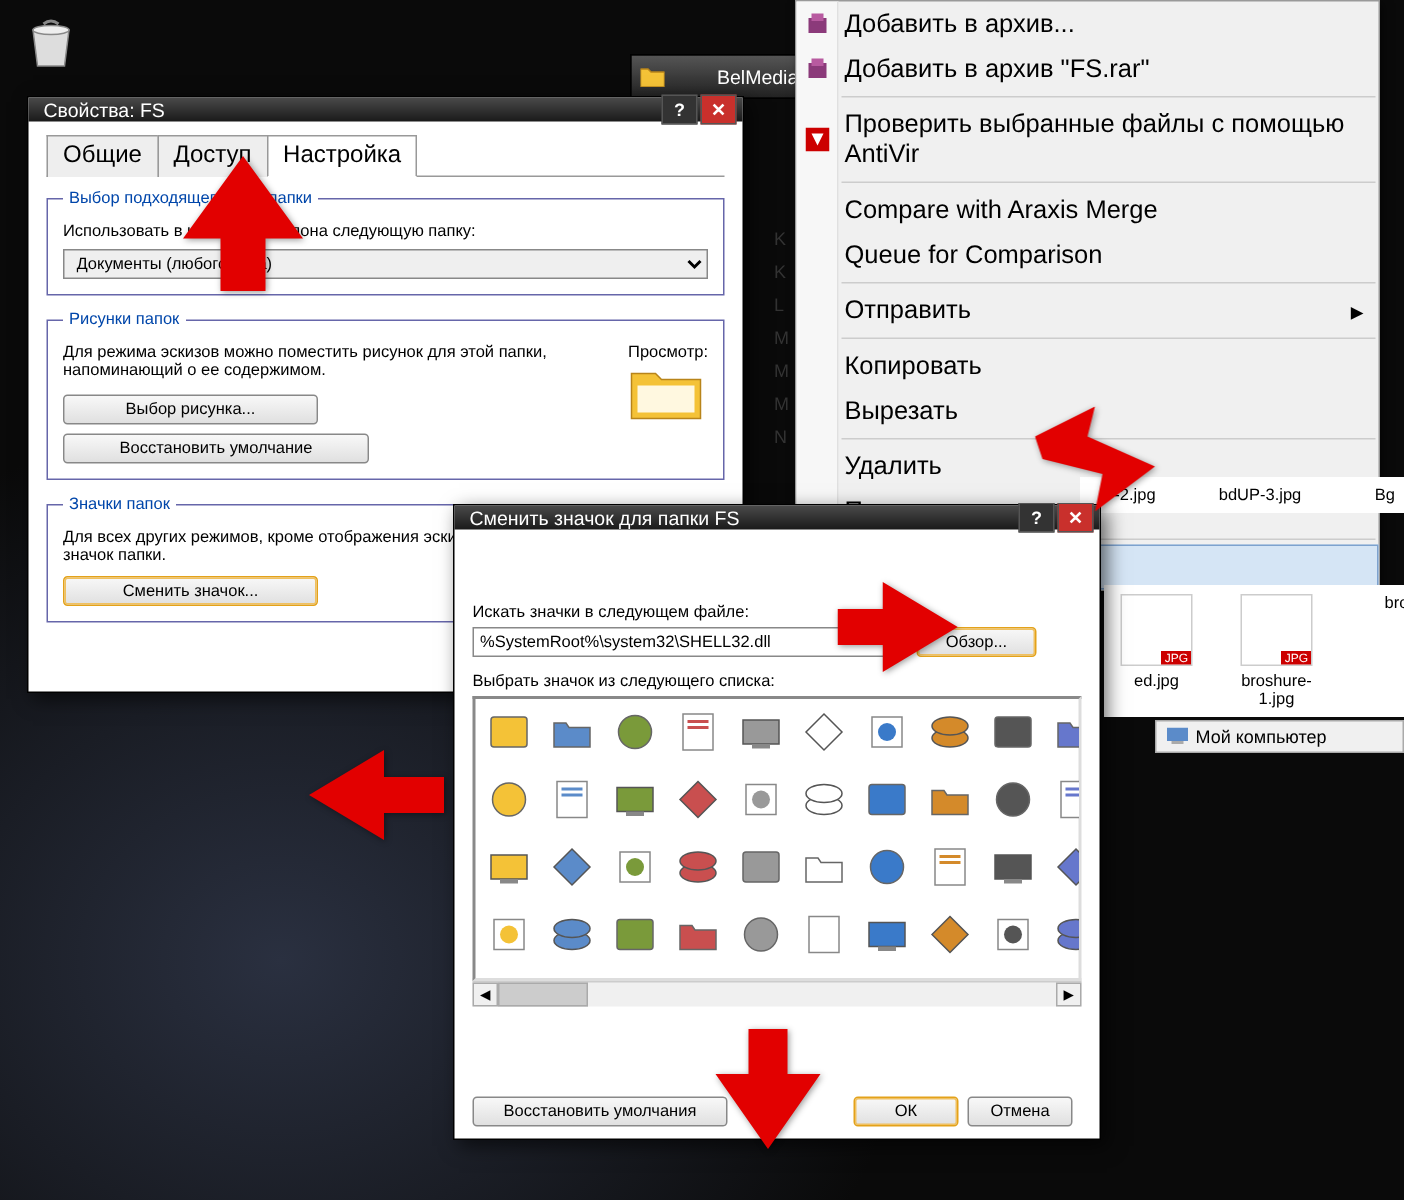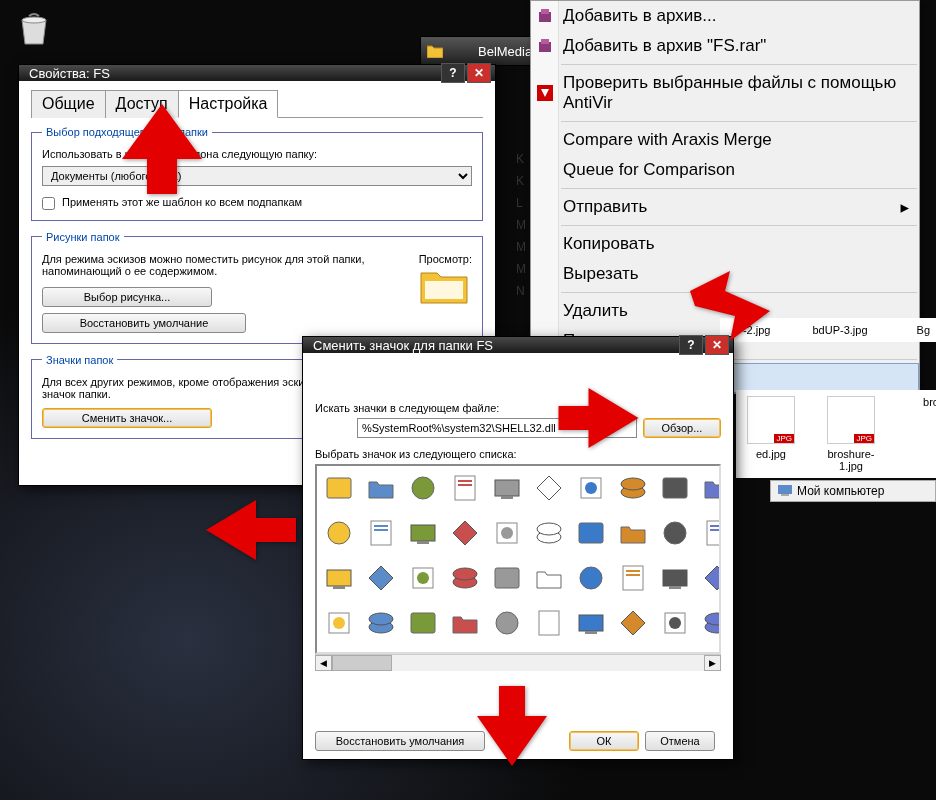--- a/index.html
+++ b/index.html
@@ -86,21 +86,21 @@
 legend { color:#0046aa; font-size:11px; padding:0 4px;}
 
 .win-btn {
   padding: 3px 14px; background: linear-gradient(#f8f8f8,#e0e0e0);
   border:1px solid #888; font-size:11px; border-radius:3px; cursor:default;
 }
 .win-btn.focus { border-color:#e3a21a; box-shadow:0 0 0 1px #f0c060 inset;}
 
 .combo { width:100%; padding:2px 4px; font-size:11px; border:1px solid #888;}
 input[type=checkbox]{ vertical-align:middle; margin-right:4px;}
-input[type=text].path { width:290px; padding:2px 4px; font-size:11px; border:1px solid #888;margin-left:42px;}
+input[type=text].path { width:290px; padding:2px 4px; font-size:11px; border:1px solid #888;}
 
 .preview-folder { width:50px; height:40px; display:inline-block;}
 
 .icon-grid {
   border:2px inset #ddd; padding:6px; height:190px; overflow:auto;
   display:grid; grid-template-columns: repeat(10, 36px); gap:6px;
 }
 .icon-grid .cell { width:32px; height:32px; display:flex; align-items:center; justify-content:center;}
 .icon-grid .cell svg { width:100%; height:100%;}
 
@@ -237,26 +237,20 @@
       <div class="tab">Доступ</div>
       <div class="tab active">Настройка</div>
     </div>
 
     <fieldset>
       <legend>Выбор подходящего типа папки</legend>
       <div style="margin-bottom:6px;">Использовать в качестве шаблона следующую папку:</div>
       <select class="combo">
         <option>Документы (любого типа)</option>
       </select>
-      <div style="margin-top:10px;">
-        <label>
-          <input type="checkbox" style="">
-          <span>Применять этот же шаблон ко всем подпапкам</span>
-        </label>
-      </div>
     </fieldset>
 
     <fieldset>
       <legend>Рисунки папок</legend>
       <div style="display:flex; gap:30px;">
         <div style="flex:1;">
           <div style="margin-bottom:10px;">Для режима эскизов можно поместить рисунок для этой папки, напоминающий о ее содержимом.</div>
           <button class="win-btn" style="width:170px; margin-bottom:6px;">Выбор рисунка...</button><br>
           <button class="win-btn" style="width:204px;">Восстановить умолчание</button>
         </div>

